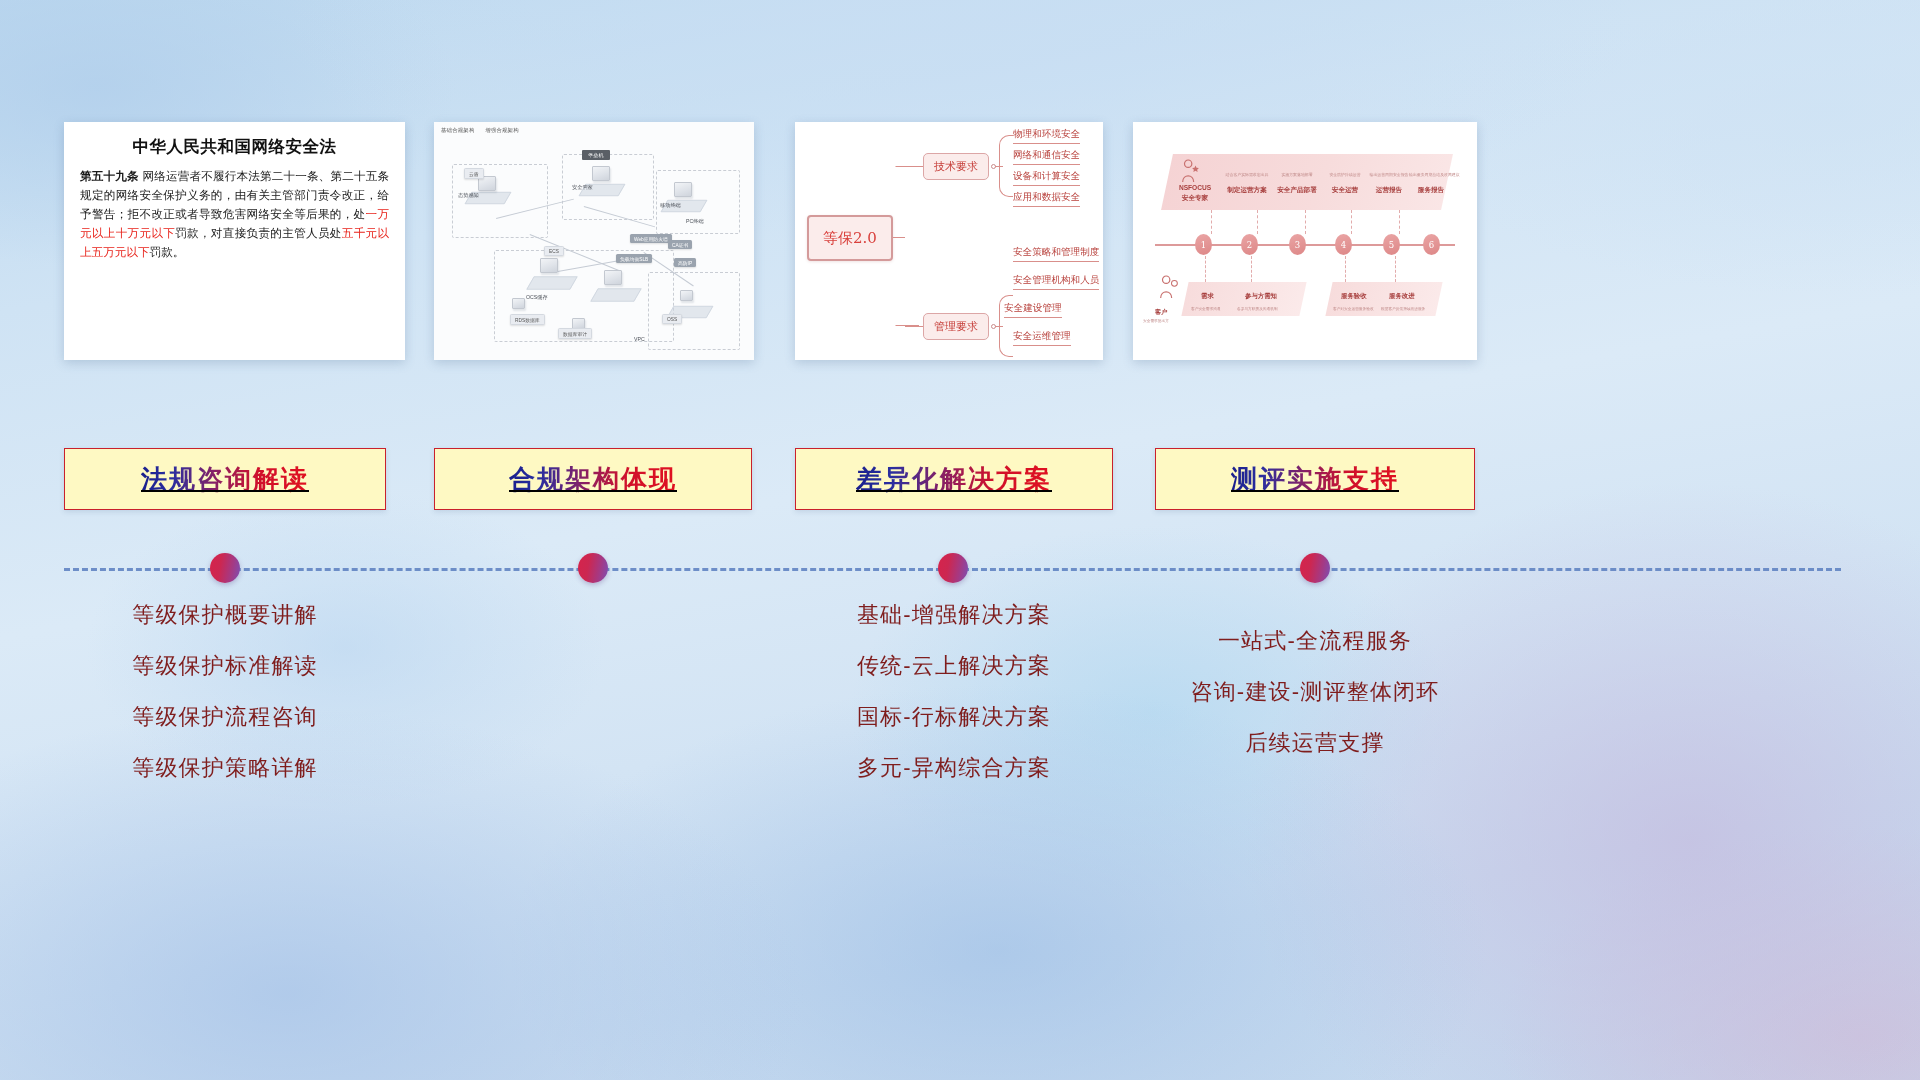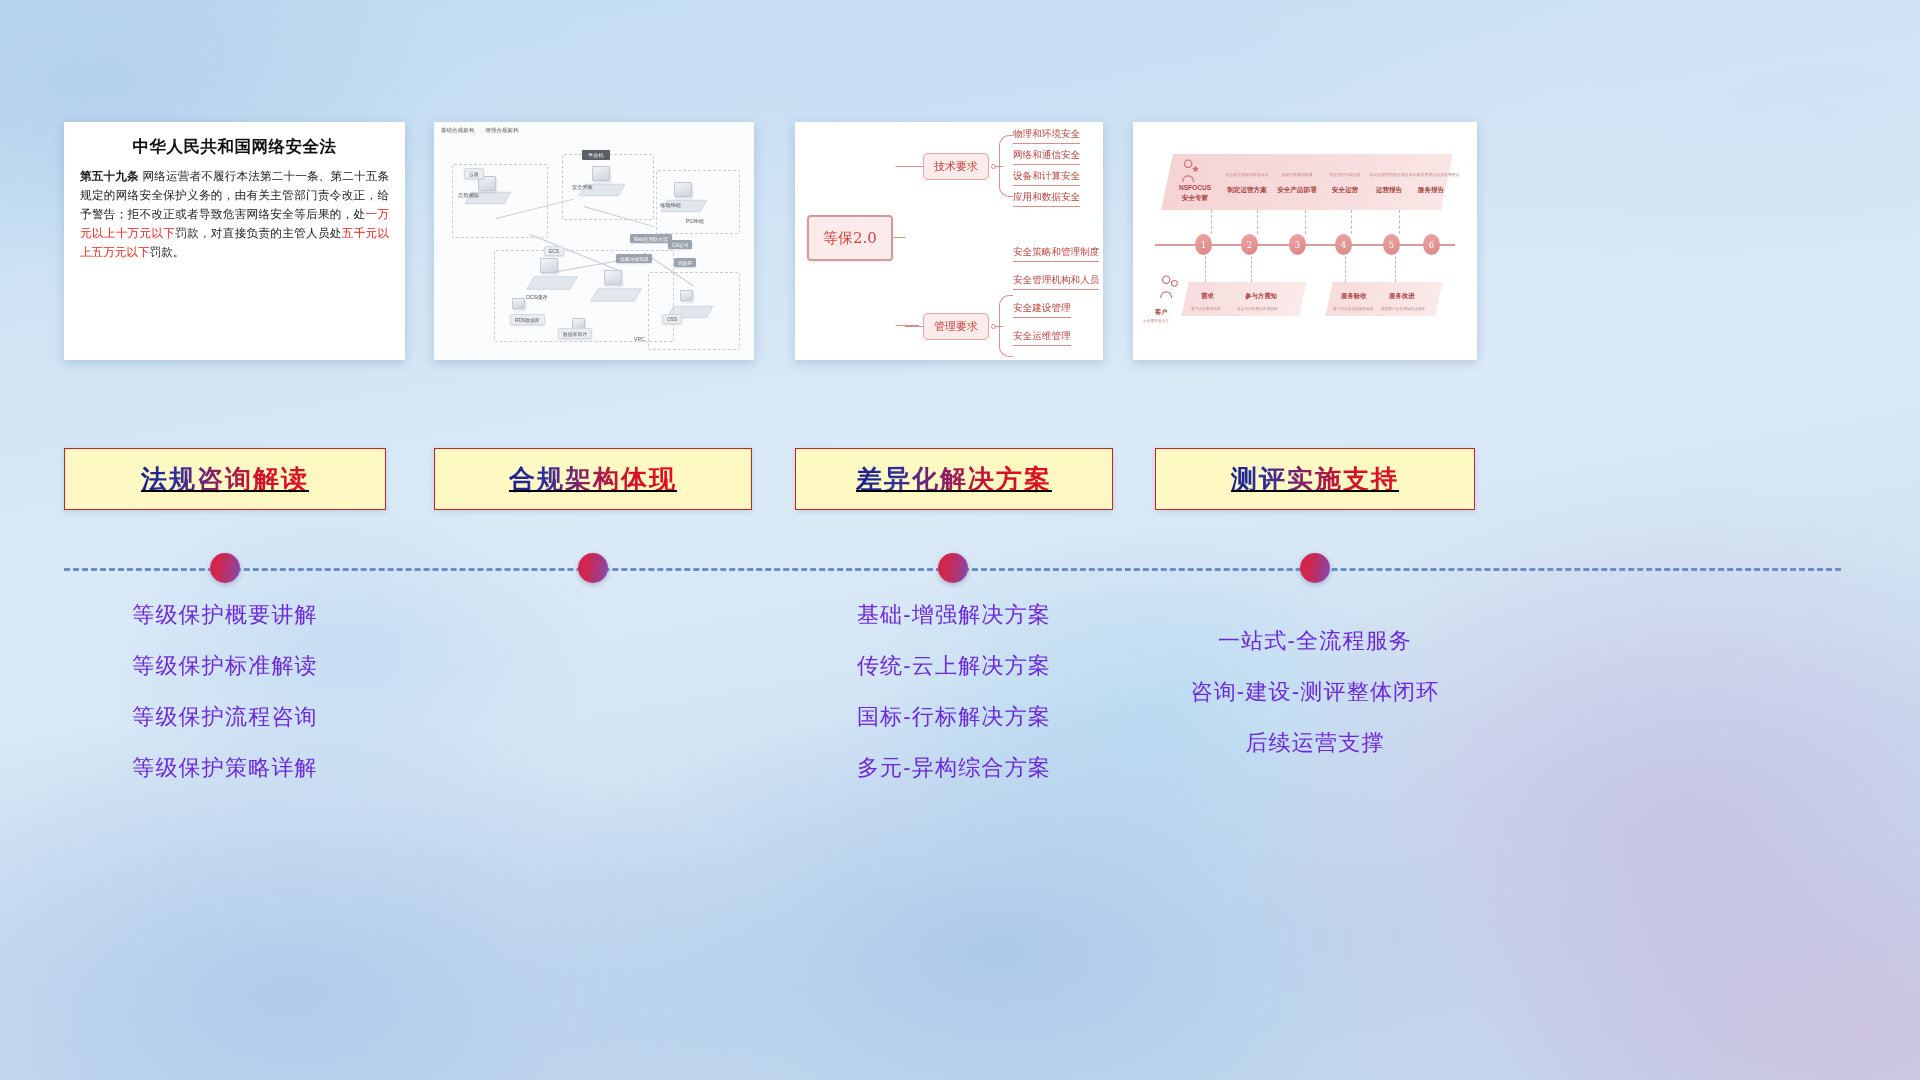--- a/index.html
+++ b/index.html
@@ -193,21 +193,21 @@
   }
   .d1 { left:210px; }
   .d2 { left:578px; }
   .d3 { left:938px; }
   .d4 { left:1300px; }
 
   
   .lists { position:absolute; top:604px; left:0; width:1920px; height:260px; }
   .lcol { position:absolute; top:0; text-align:center; }
   .litem {
-    font-size:22px; color:#6d28d9; line-height:1.0;
+    font-size:22px; color:#7f1d1d; line-height:1.0;
     margin-bottom:29px; letter-spacing:1.2px; white-space:nowrap;
   }
   .c1 { left:64px;   width:322px; }
   .c2 { left:434px;  width:318px; }
   .c3 { left:795px;  width:318px; }
   .c4 { left:1155px; width:320px; padding-top:26px; }
 </style>
 </head>
 <body>
 
@@ -301,21 +301,21 @@
       <div class="mm-leaf" style="left:218px; top:27px;">网络和通信安全</div>
       <div class="mm-leaf" style="left:218px; top:48px;">设备和计算安全</div>
       <div class="mm-leaf" style="left:218px; top:69px;">应用和数据安全</div>
 
       <div class="mm-branch" style="left:128px; top:191px;">管理要求</div>
       <div class="mm-dot" style="left:196px; top:202px;"></div>
       <div class="mm-curve" style="left:204px; top:173px; width:14px; height:62px;"></div>
       <div class="mm-link" style="left:200px; top:204px; width:8px;"></div>
       <div class="mm-leaf" style="left:218px; top:124px;">安全策略和管理制度</div>
       <div class="mm-leaf" style="left:218px; top:152px;">安全管理机构和人员</div>
-      <div class="mm-leaf" style="left:218px; top:180px;">安全建设管理</div>
+      <div class="mm-leaf" style="left:209px; top:180px;">安全建设管理</div>
       <div class="mm-leaf" style="left:218px; top:208px;">安全运维管理</div>
     </div>
   </div>
 
   <div class="thumb t4">
     <div class="tl">
 
       <div class="tl-banner">
         <div class="tl-banner-inner">
           <svg class="tl-person" viewBox="0 0 24 26">

